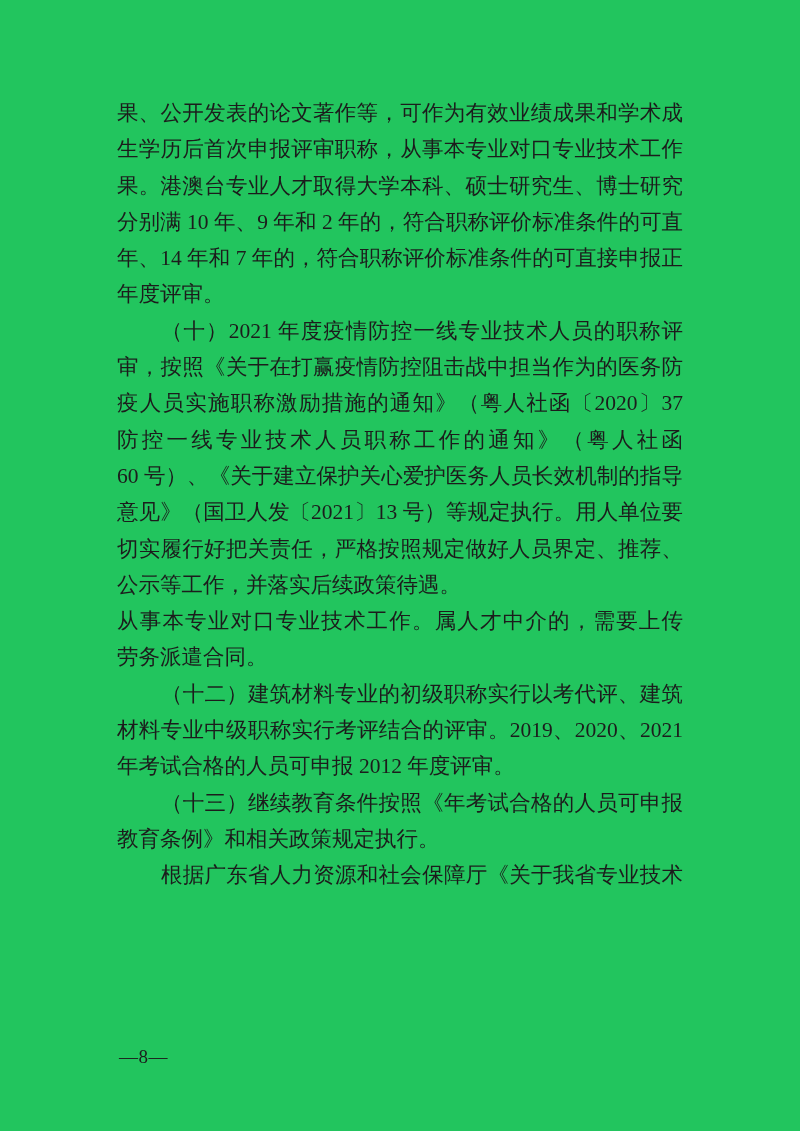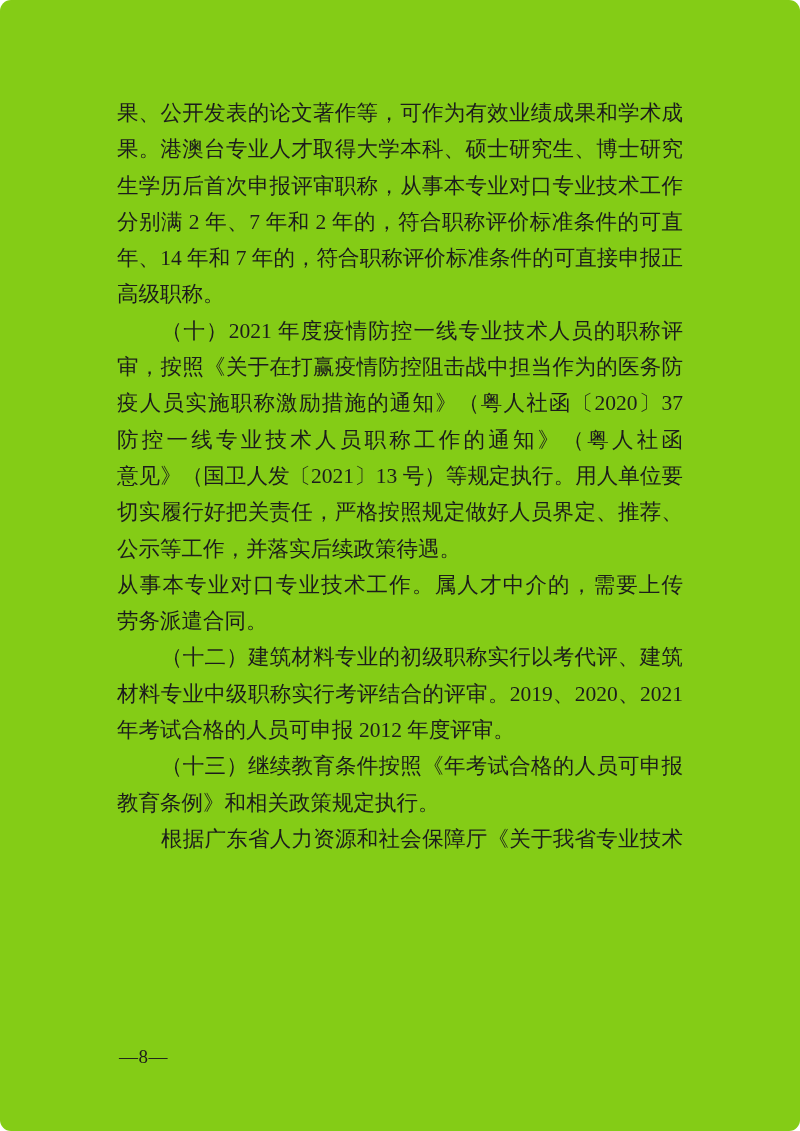--- a/index.html
+++ b/index.html
@@ -11,22 +11,21 @@
     height: 1131px;
     position: relative;
     background: #ffffff;
     font-family: "Liberation Serif", "DejaVu Serif", serif;
     color: #1c1c1c;
     overflow: hidden;
   }
   .page {
     position: absolute;
     inset: 0;
-    background: #84cc16;
-    border-radius: 11px;
+    background: #22c55e;
   }
   .text-block {
     position: absolute;
     left: 117px;
     top: 95px;
     width: 566px;
     font-size: 21.5px;
     line-height: 36.3px;
     font-weight: 400;
   }
@@ -58,29 +57,30 @@
     color: #1c1c1c;
   }
 </style>
 </head>
 <body>
 
 <div class="page">
   <div class="text-block">
 
   <div class="line fill">果、公开发表的论文著作等，可作为有效业绩成果和学术成</div>
+      <div class="line fill">生学历后首次申报评审职称，从事本专业对口专业技术工作</div>
       <div class="line fill">果。港澳台专业人才取得大学本科、硕士研究生、博士研究</div>
-      <div class="line fill">生学历后首次申报评审职称，从事本专业对口专业技术工作</div>
-      <div class="line fill">分别满 2 年、7 年和 2 年的，符合职称评价标准条件的可直</div>
+      <div class="line fill">分别满 10 年、9 年和 2 年的，符合职称评价标准条件的可直</div>
       <div class="line fill">年、14 年和 7 年的，符合职称评价标准条件的可直接申报正</div>
-      <div class="line last">高级职称。</div>
+      <div class="line last">年度评审。</div>
       <div class="line fill indent">（十）2021 年度疫情防控一线专业技术人员的职称评</div>
       <div class="line fill">审，按照《关于在打赢疫情防控阻击战中担当作为的医务防</div>
       <div class="line fill">疫人员实施职称激励措施的通知》（粤人社函〔2020〕37 号）、</div>
       <div class="line fill">防控一线专业技术人员职称工作的通知》（粤人社函〔2020〕</div>
+      <div class="line fill">60 号）、《关于建立保护关心爱护医务人员长效机制的指导</div>
       <div class="line fill">意见》（国卫人发〔2021〕13 号）等规定执行。用人单位要</div>
       <div class="line fill">切实履行好把关责任，严格按照规定做好人员界定、推荐、</div>
       <div class="line last">公示等工作，并落实后续政策待遇。</div>
       <div class="line fill">从事本专业对口专业技术工作。属人才中介的，需要上传</div>
       <div class="line last">劳务派遣合同。</div>
       <div class="line fill indent">（十二）建筑材料专业的初级职称实行以考代评、建筑</div>
       <div class="line fill">材料专业中级职称实行考评结合的评审。2019、2020、2021</div>
       <div class="line last">年考试合格的人员可申报 2012 年度评审。</div>
       <div class="line fill indent">（十三）继续教育条件按照《年考试合格的人员可申报</div>
       <div class="line last">教育条例》和相关政策规定执行。</div>

